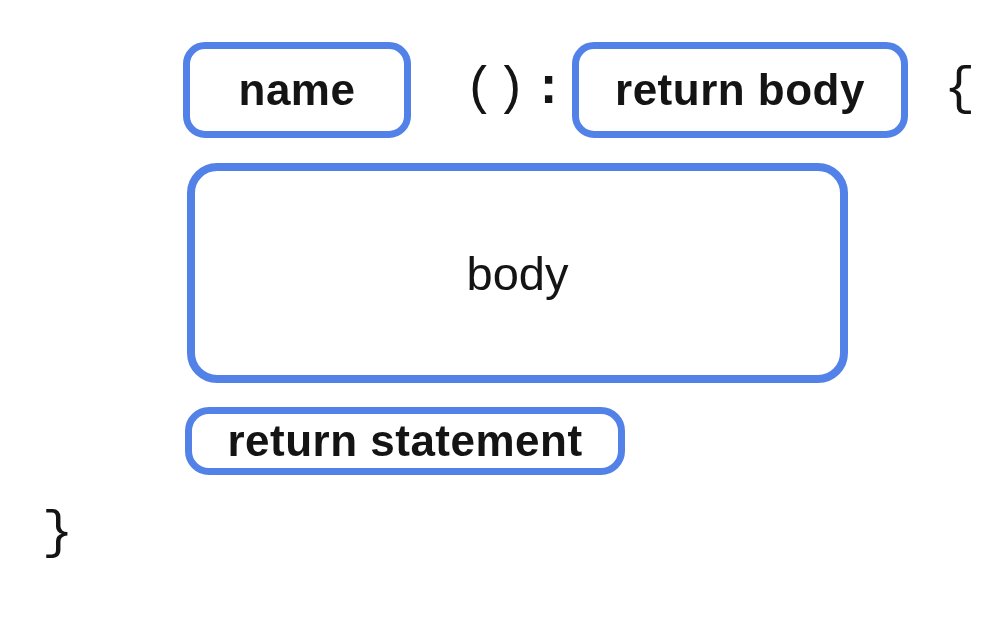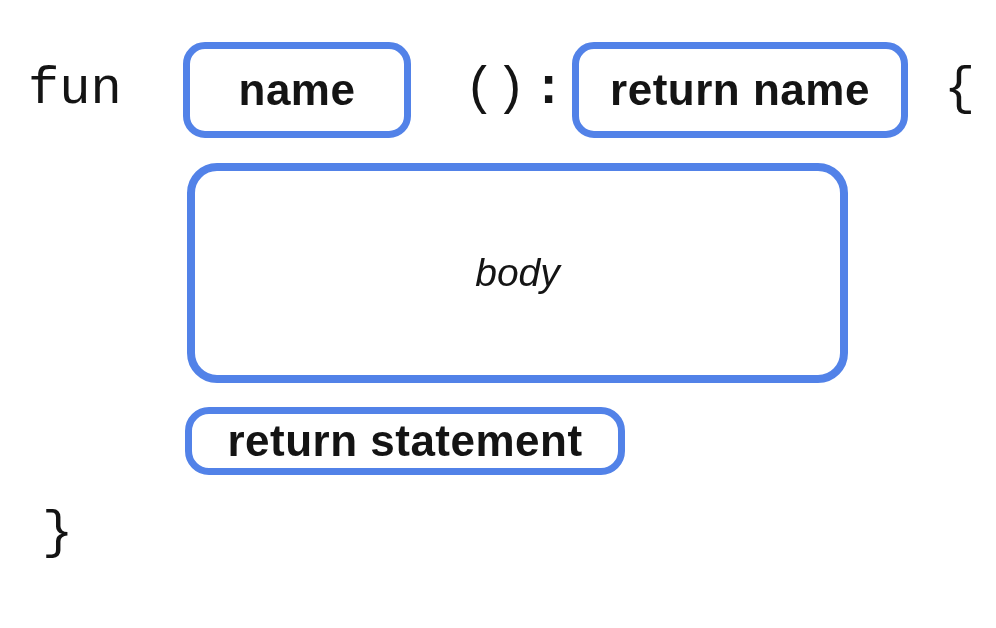--- a/index.html
+++ b/index.html
@@ -46,44 +46,43 @@
   
   .kw-fun        { left: 28px;  top: 64px; }
   .box-name      { left: 183px; top: 42px; width: 228px; height: 96px; }
   .tok-parens    { left: 464px; top: 64px; }
   .tok-colon     { left: 533px; top: 64px; font-weight: bold; }
   .box-rtype     { left: 572px; top: 42px; width: 336px; height: 96px; }
   .tok-obrace    { left: 944px; top: 64px; }
   
   .box-body      { left: 187px; top: 163px; width: 661px; height: 220px;
                    border-width: 8px; border-radius: 30px; }
-  .box-body .slot-label { font-weight: 500; font-size: 39px; letter-spacing: 0; font-style: italic; }
+  .box-body .slot-label { font-weight: 500; font-size: 47px; letter-spacing: 0; }
   
   .box-rstmt     { left: 185px; top: 407px; width: 440px; height: 68px;
                    border-radius: 24px; }
   
   .tok-cbrace    { left: 42px;  top: 508px; }
 </style>
 </head>
 <body>
 
 <div class="stage">
 
-  <span class="code kw-fun">fun</span>
 
   <div class="slot box-name">
     <span class="slot-label">name</span>
   </div>
 
   <span class="code tok-parens">()</span>
 
   <span class="code tok-colon">:</span>
 
   <div class="slot box-rtype">
-    <span class="slot-label">return name</span>
+    <span class="slot-label">return body</span>
   </div>
 
   <span class="code tok-obrace">{</span>
 
   <div class="slot box-body">
     <span class="slot-label">body</span>
   </div>
 
   <div class="slot box-rstmt">
     <span class="slot-label">return statement</span>

